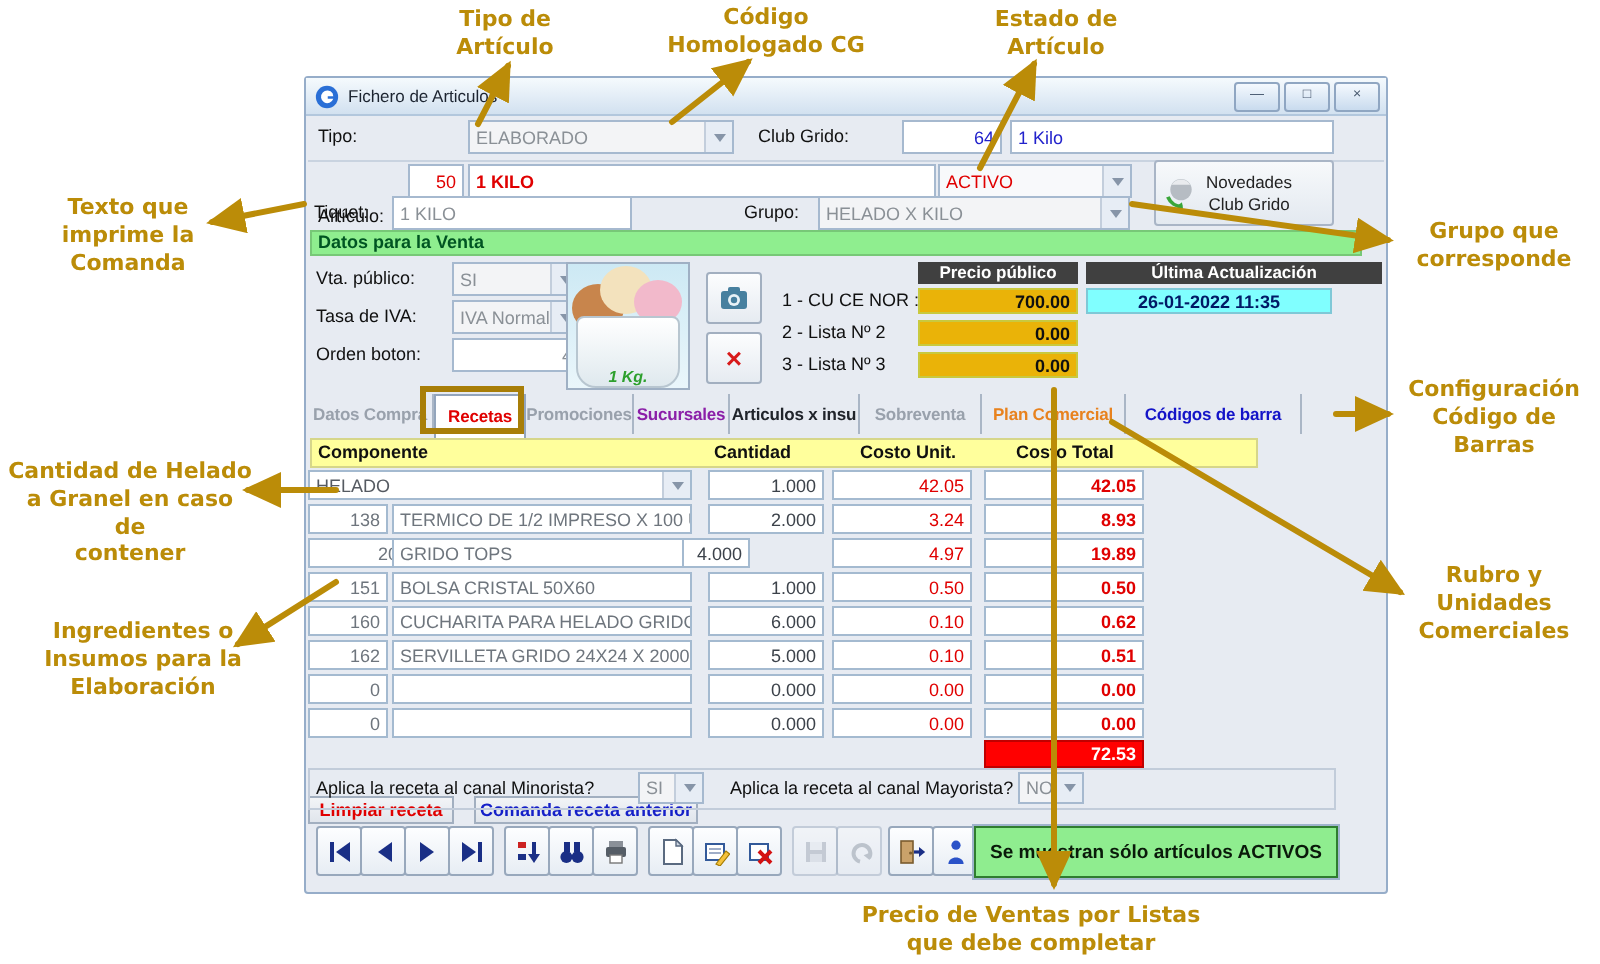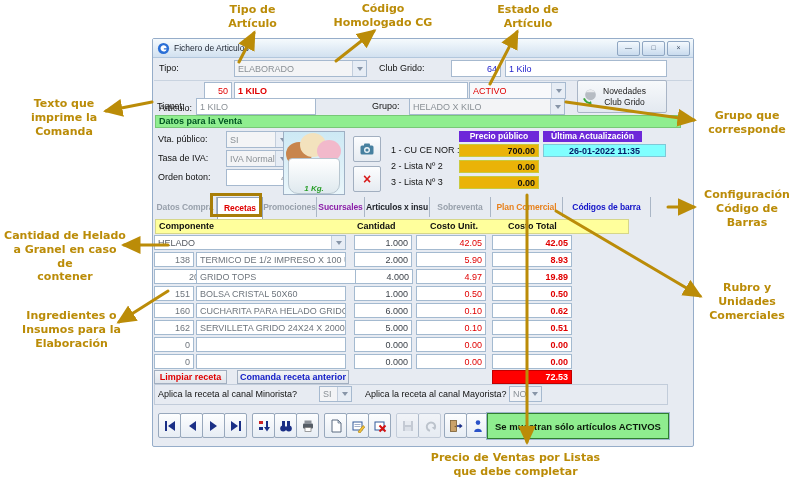--- a/index.html
+++ b/index.html
@@ -33,21 +33,21 @@
   .tri{width:0;height:0;border-left:3px solid transparent;border-right:3px solid transparent;border-top:4px solid #8795A8;}
 
   .novedades{position:absolute;left:424px;top:41px;width:90px;height:33px;background:linear-gradient(#F7F9FB,#E3E9F0);
              border:1px solid #A9B5C6;border-radius:2px;display:flex;align-items:center;gap:4px;padding:0 4px;box-sizing:border-box;}
   .novedades .txt{font-size:8.5px;color:#222;white-space:pre-line;line-height:1.25;text-align:center;}
 
   .greenbar{position:absolute;left:2px;top:76px;width:526px;height:13px;background:#8FEE8F;
             border:1px solid #77C877;box-sizing:border-box;font-size:9px;font-weight:bold;color:#052;
             line-height:11px;padding-left:3px;}
 
-  .blackhdr{position:absolute;height:11px;background:#6d28d9;color:#fff;font-size:8.5px;font-weight:bold;
+  .blackhdr{position:absolute;height:11px;background:#404040;color:#fff;font-size:8.5px;font-weight:bold;
             text-align:center;line-height:11px;}
   .yellowbox{position:absolute;height:13px;background:#eab308;border:1px solid #C9C93E;box-sizing:border-box;
              font-size:9px;font-weight:bold;color:#101010;display:flex;align-items:center;justify-content:flex-end;padding:0 3px;}
   .cyanbox{position:absolute;height:13px;background:#80FFFF;border:1px solid #7FC8D7;box-sizing:border-box;
            font-size:9px;font-weight:bold;color:#001a66;display:flex;align-items:center;justify-content:center;}
 
   .pic{position:absolute;left:130px;top:92px;width:60px;height:62px;background:linear-gradient(#cde9f4,#eaf6fb);
        border:1px solid #9FB0C4;overflow:hidden;}
   .scoop{position:absolute;border-radius:50%;}
   .s1{width:26px;height:24px;left:16px;top:1px;background:#f3e2bd;}
@@ -75,21 +75,21 @@
   .th{position:absolute;top:0;font-size:9px;font-weight:bold;color:#101010;line-height:13px;white-space:nowrap;}
   .cell{position:absolute;height:15px;background:#fff;border:1px solid #A4BAD0;box-sizing:border-box;
         font-size:9px;color:#6e757d;display:flex;align-items:center;padding:0 3px;white-space:nowrap;overflow:hidden;}
   .cell.num{justify-content:flex-end;}
   .cell.qty{color:#3c424a;}
   .cell.unit{color:#E00000;justify-content:flex-end;}
   .cell.total{color:#E00000;font-weight:bold;justify-content:flex-end;}
   .rowdd{padding-right:15px;color:#555a61;}
 
   .smallbtn{position:absolute;height:14px;background:linear-gradient(#F2F4F7,#E0E5EC);border:1px solid #A2AFC0;
-            box-sizing:border-box;font-size:9px;font-weight:bold;text-align:center;line-height:12px;}
+            box-sizing:border-box;font-size:9px;font-weight:bold;text-align:center;line-height:12px;margin-top:28px;}
   .totalbox{position:absolute;left:339px;top:331px;width:80px;height:14px;background:#FF0000;
             border:1px solid #C00000;box-sizing:border-box;color:#fff;font-size:9px;font-weight:bold;
             display:flex;align-items:center;justify-content:flex-end;padding:0 3px;}
   .aplicabox{position:absolute;left:1px;top:345px;width:514px;height:21px;border:1px solid #C2CCDA;box-sizing:border-box;}
 
   
   .tbtn{position:absolute;top:374px;width:21px;height:23px;background:linear-gradient(#FDFEFF,#E7EDF4);
         border:1px solid #98A8BC;border-radius:2px;display:flex;align-items:center;justify-content:center;}
   .tbtn.disabled{opacity:.45;}
   .banner{position:absolute;left:334px;top:374px;width:182px;height:26px;background:#8FED8F;
@@ -245,21 +245,21 @@
         <rect x="5" y="2.5" width="6" height="3.5" rx="1" fill="#47809F"></rect>
         <circle cx="8" cy="9" r="3" fill="#E8F2F7"></circle>
           <circle cx="8" cy="9" r="1.6" fill="#47809F"></circle>
       </svg>
     </div>
     <div class="sqbtn" style="left:200px;top:127px">
       <span class="xglyph">×</span>
     </div>
 
     <div class="blackhdr" style="left:306px;top:92px;width:80px">Precio público</div>
-    <div class="blackhdr" style="left:390px;top:92px;width:99px">Última Actualización</div>
+    <div class="blackhdr" style="left:390px;top:92px;width:148px">Última Actualización</div>
 
     <span class="lb" style="left:238px;top:105px;height:13px;line-height:13px">1 - CU CE NOR :</span>
     <div class="yellowbox" style="left:306px;top:105px;width:80px">700.00</div>
     <div class="cyanbox" style="left:390px;top:105px;width:123px">26-01-2022 11:35</div>
 
     <span class="lb" style="left:238px;top:121px;height:13px;line-height:13px">2 - Lista Nº 2</span>
     <div class="yellowbox" style="left:306px;top:121px;width:80px">0.00</div>
 
     <span class="lb" style="left:238px;top:137px;height:13px;line-height:13px">3 - Lista Nº 3</span>
     <div class="yellowbox" style="left:306px;top:137px;width:80px">0.00</div>
@@ -286,26 +286,26 @@
           <i class="tri"></i>
         </span>
     </div>
     <div class="cell num qty" style="left:201px;top:196px;width:58px">1.000</div>
     <div class="cell unit" style="left:263px;top:196px;width:70px">42.05</div>
     <div class="cell total" style="left:339px;top:196px;width:80px">42.05</div>
 
     <div class="cell num" style="left:1px;top:213px;width:40px">138</div>
     <div class="cell" style="left:43px;top:213px;width:150px">TERMICO DE 1/2 IMPRESO X 100 UNID.</div>
     <div class="cell num qty" style="left:201px;top:213px;width:58px">2.000</div>
-    <div class="cell unit" style="left:263px;top:213px;width:70px">5.90</div>
+    <div class="cell unit" style="left:263px;top:213px;width:70px">3.24</div>
     <div class="cell total" style="left:339px;top:213px;width:80px">8.93</div>
 
     <div class="cell num" style="left:1px;top:230px;width:54px">206</div>
     <div class="cell" style="left:43px;top:230px;width:172px">GRIDO TOPS</div>
-    <div class="cell num qty" style="left:202px;top:230px;width:58px">4.000</div>
+    <div class="cell num qty" style="left:188px;top:230px;width:34px">4.000</div>
     <div class="cell unit" style="left:263px;top:230px;width:70px">4.97</div>
     <div class="cell total" style="left:339px;top:230px;width:80px">19.89</div>
 
     <div class="cell num" style="left:1px;top:247px;width:40px">151</div>
     <div class="cell" style="left:43px;top:247px;width:150px">BOLSA CRISTAL 50X60</div>
     <div class="cell num qty" style="left:201px;top:247px;width:58px">1.000</div>
     <div class="cell unit" style="left:263px;top:247px;width:70px">0.50</div>
     <div class="cell total" style="left:339px;top:247px;width:80px">0.50</div>
 
     <div class="cell num" style="left:1px;top:264px;width:40px">160</div>

